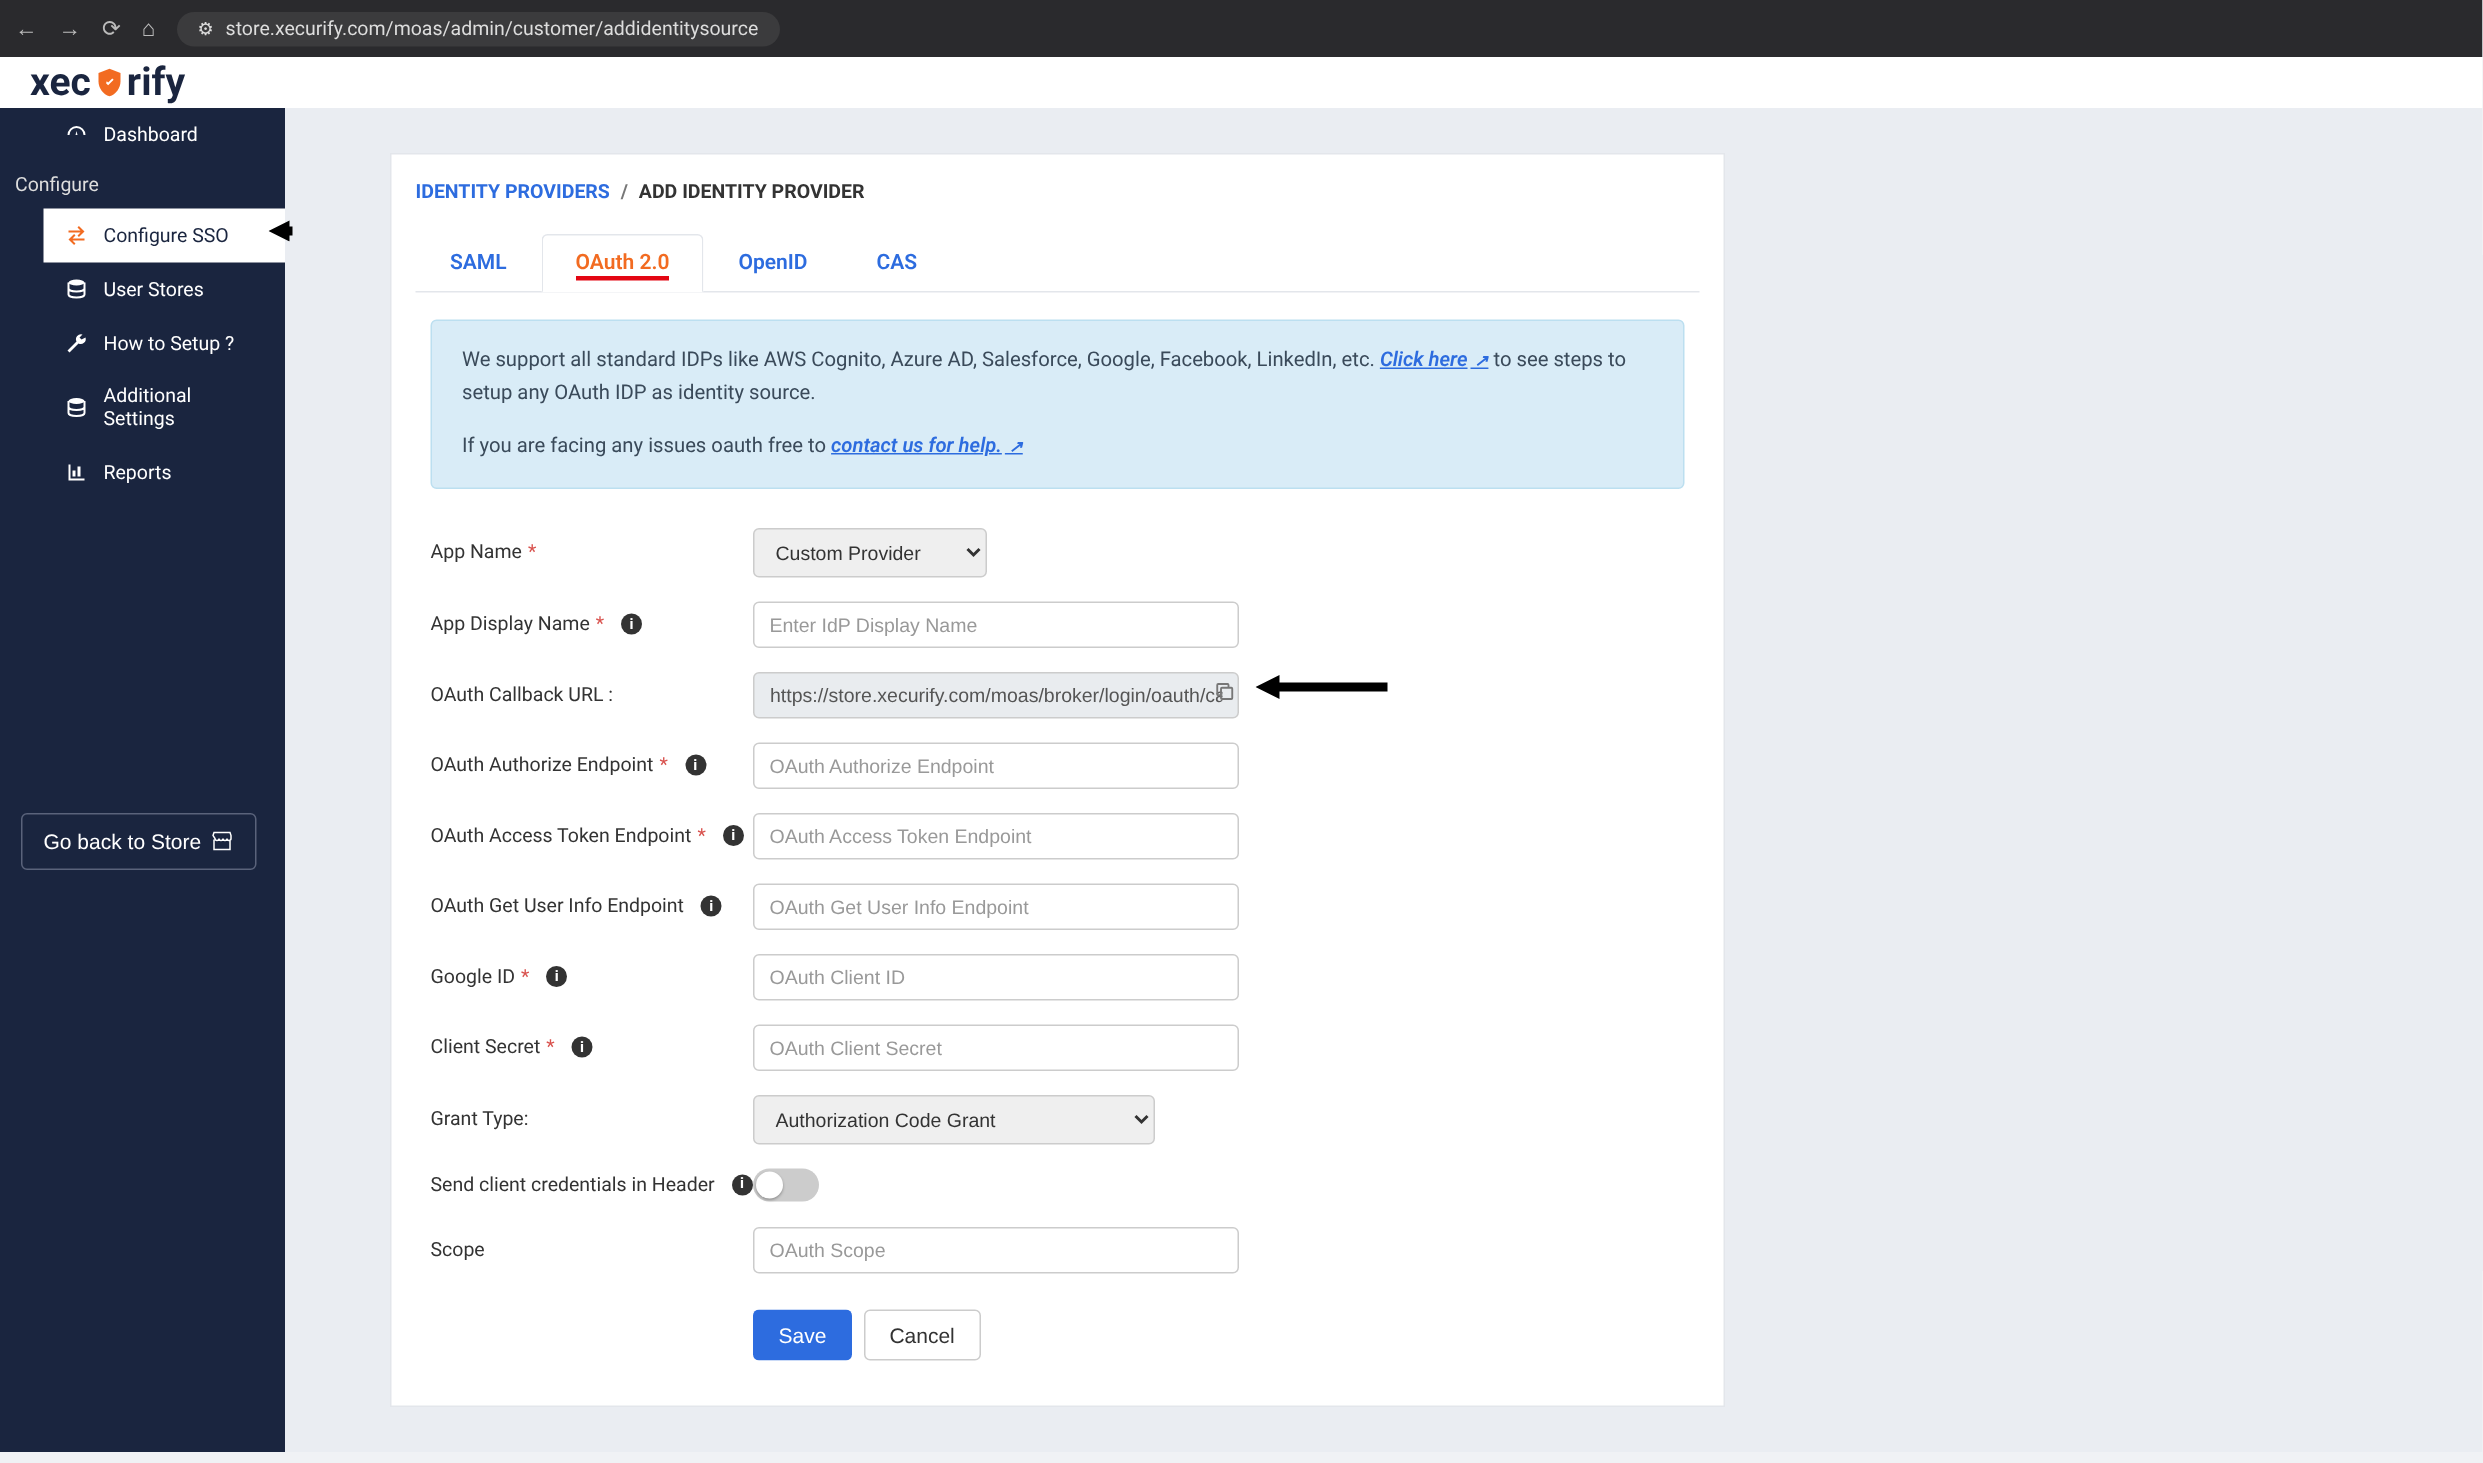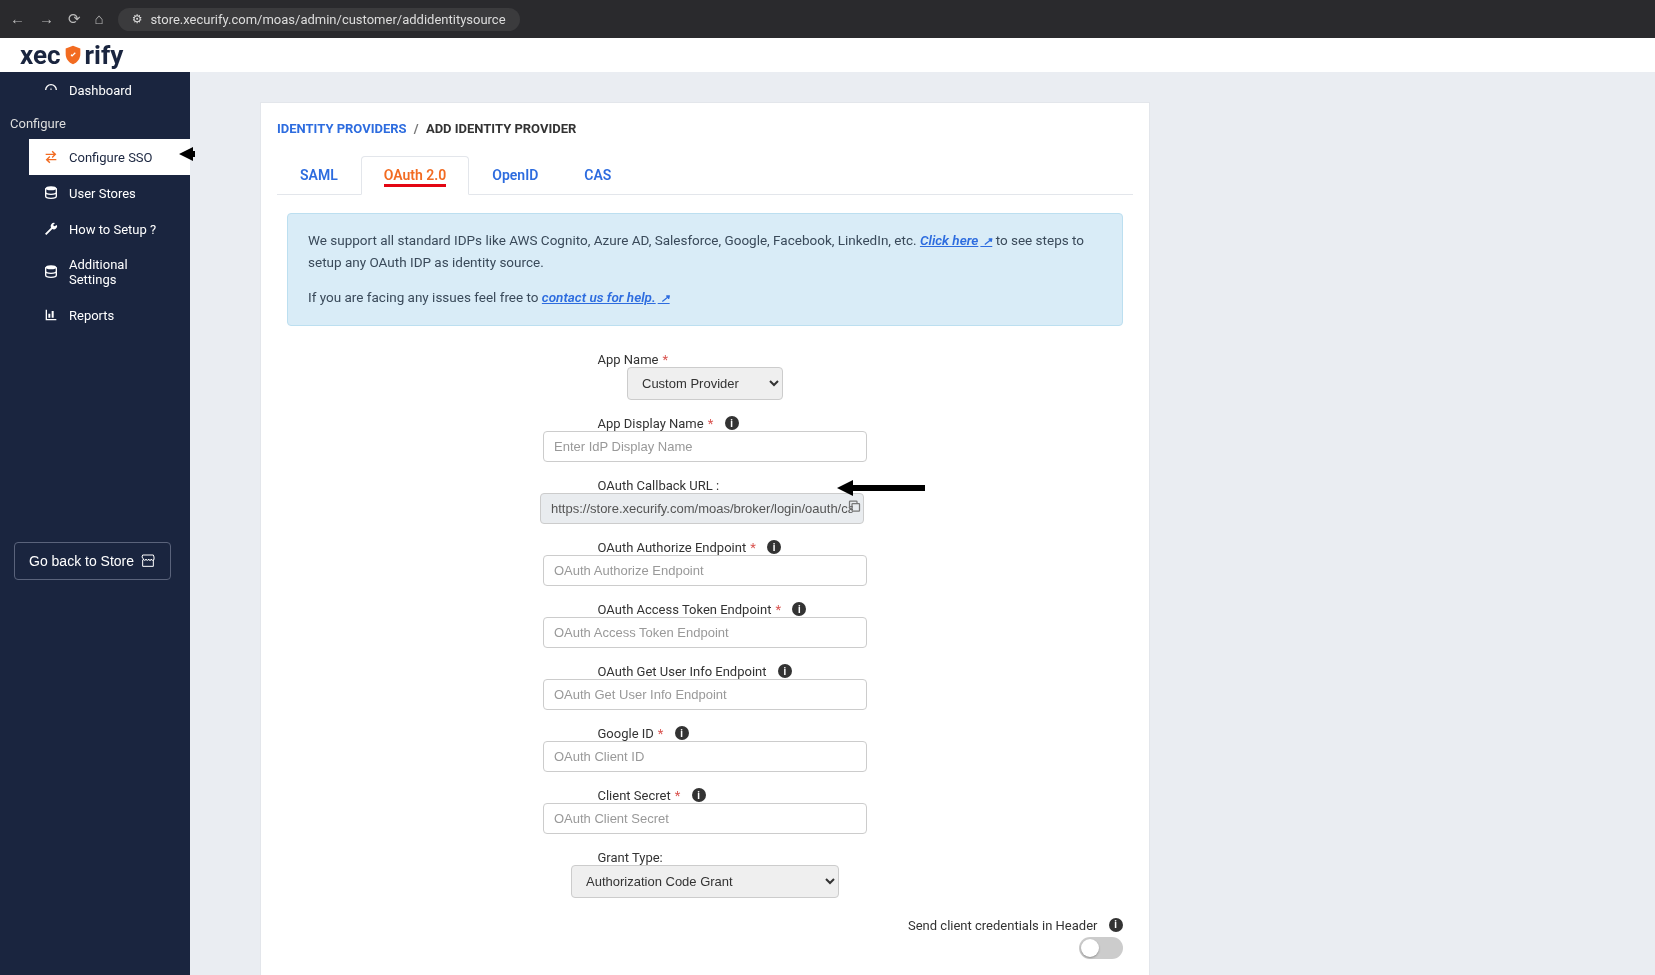--- a/index.html
+++ b/index.html
@@ -37,21 +37,21 @@
   .breadcrumb .sep { color:#777; margin:0 4px; }
 
   .tabs { display:flex; border-bottom:1px solid #e3e6eb; margin-bottom:18px; }
   .tab { padding:10px 22px; font-size:14px; font-weight:600; color:#2d6cdf; cursor:pointer; border:1px solid transparent; }
   .tab.active { color:#f26b21; border:1px solid #e3e6eb; border-bottom:1px solid #fff; margin-bottom:-1px; border-radius:4px 4px 0 0;}
 
   .info-box { background:#d9ecf7; border:1px solid #bcdff0; border-radius:4px; padding:16px 20px; margin:0 10px 20px 10px; font-size:13.5px; color:#3a4a5a; line-height:1.6;}
   .info-box a { color:#2d6cdf; font-style:italic; font-weight:600; text-decoration:underline;}
   .info-box .ext-icon { font-size:11px; margin-left:2px; }
 
-  .form-row { display:flex; align-items:center; padding:6px 10px; margin-bottom:4px;flex-direction:column;}
+  .form-row { display:flex; align-items:center; padding:6px 10px; margin-bottom:4px;}
   .form-label { width:215px; font-size:13px; color:#333; display:flex; align-items:center; gap:4px;}
   .form-label .req { color:#d9534f; }
   .form-label .help { width:14px; height:14px; display:inline-flex; align-items:center; justify-content:center; background:#333; color:#fff; border-radius:50%; font-size:10px; font-weight:700; cursor:help;}
   .form-input { width:324px; padding:7px 10px; border:1px solid #ccc; border-radius:4px; font-size:13px; color:#333;}
   .form-input::placeholder { color:#999; }
   .form-input.readonly { background:#e9ecef; color:#555; }
   .callback-wrap { position:relative; width:330px; }
   .callback-wrap .copy-icon { position:absolute; right:8px; top:50%; transform:translateY(-50%); cursor:pointer; color:#777; }
   .callback-wrap .copy-icon svg { width:15px; height:15px; }
   select.form-input { width:156px; }
@@ -169,21 +169,21 @@
         <div class="tab">CAS</div>
       </div>
 
       <div class="info-box">
         <p>
           <span>We support all standard IDPs like AWS Cognito, Azure AD, Salesforce, Google, Facebook, LinkedIn, etc. </span>
           <a href="#"><span>Click here</span><span class="ext-icon"> ↗</span></a>
           <span> to see steps to setup any OAuth IDP as identity source.</span>
         </p>
         <p style="margin-top:14px;">
-          <span>If you are facing any issues feel free to </span>
+          <span>If you are facing any issues oauth free to </span>
           <a href="#"><span>contact us for help.</span><span class="ext-icon"> ↗</span></a>
         </p>
       </div>
 
       <div class="form-row">
         <div class="form-label">
             <span>App Name</span>
             <span class="req">*</span>
           </div>
         <select class="form-input">
@@ -242,21 +242,21 @@
 
       <div class="form-row">
         <div class="form-label">
             <span>Grant Type:</span>
           </div>
         <select class="form-input wide">
           <option>Authorization Code Grant</option>
         </select>
       </div>
 
-      <div class="form-row" style="align-items:flex-end;">
+      <div class="form-row" style="align-items:flex-start;">
         <div class="form-label" style="line-height:1.8;"><span>Send client credentials in Header</span>&nbsp;<span class="help">i</span></div>
         <div class="toggle">
             <div class="knob"></div>
           </div>
       </div>
 
       <div class="form-row">
         <div class="form-label">
             <span>Scope</span>
           </div>

